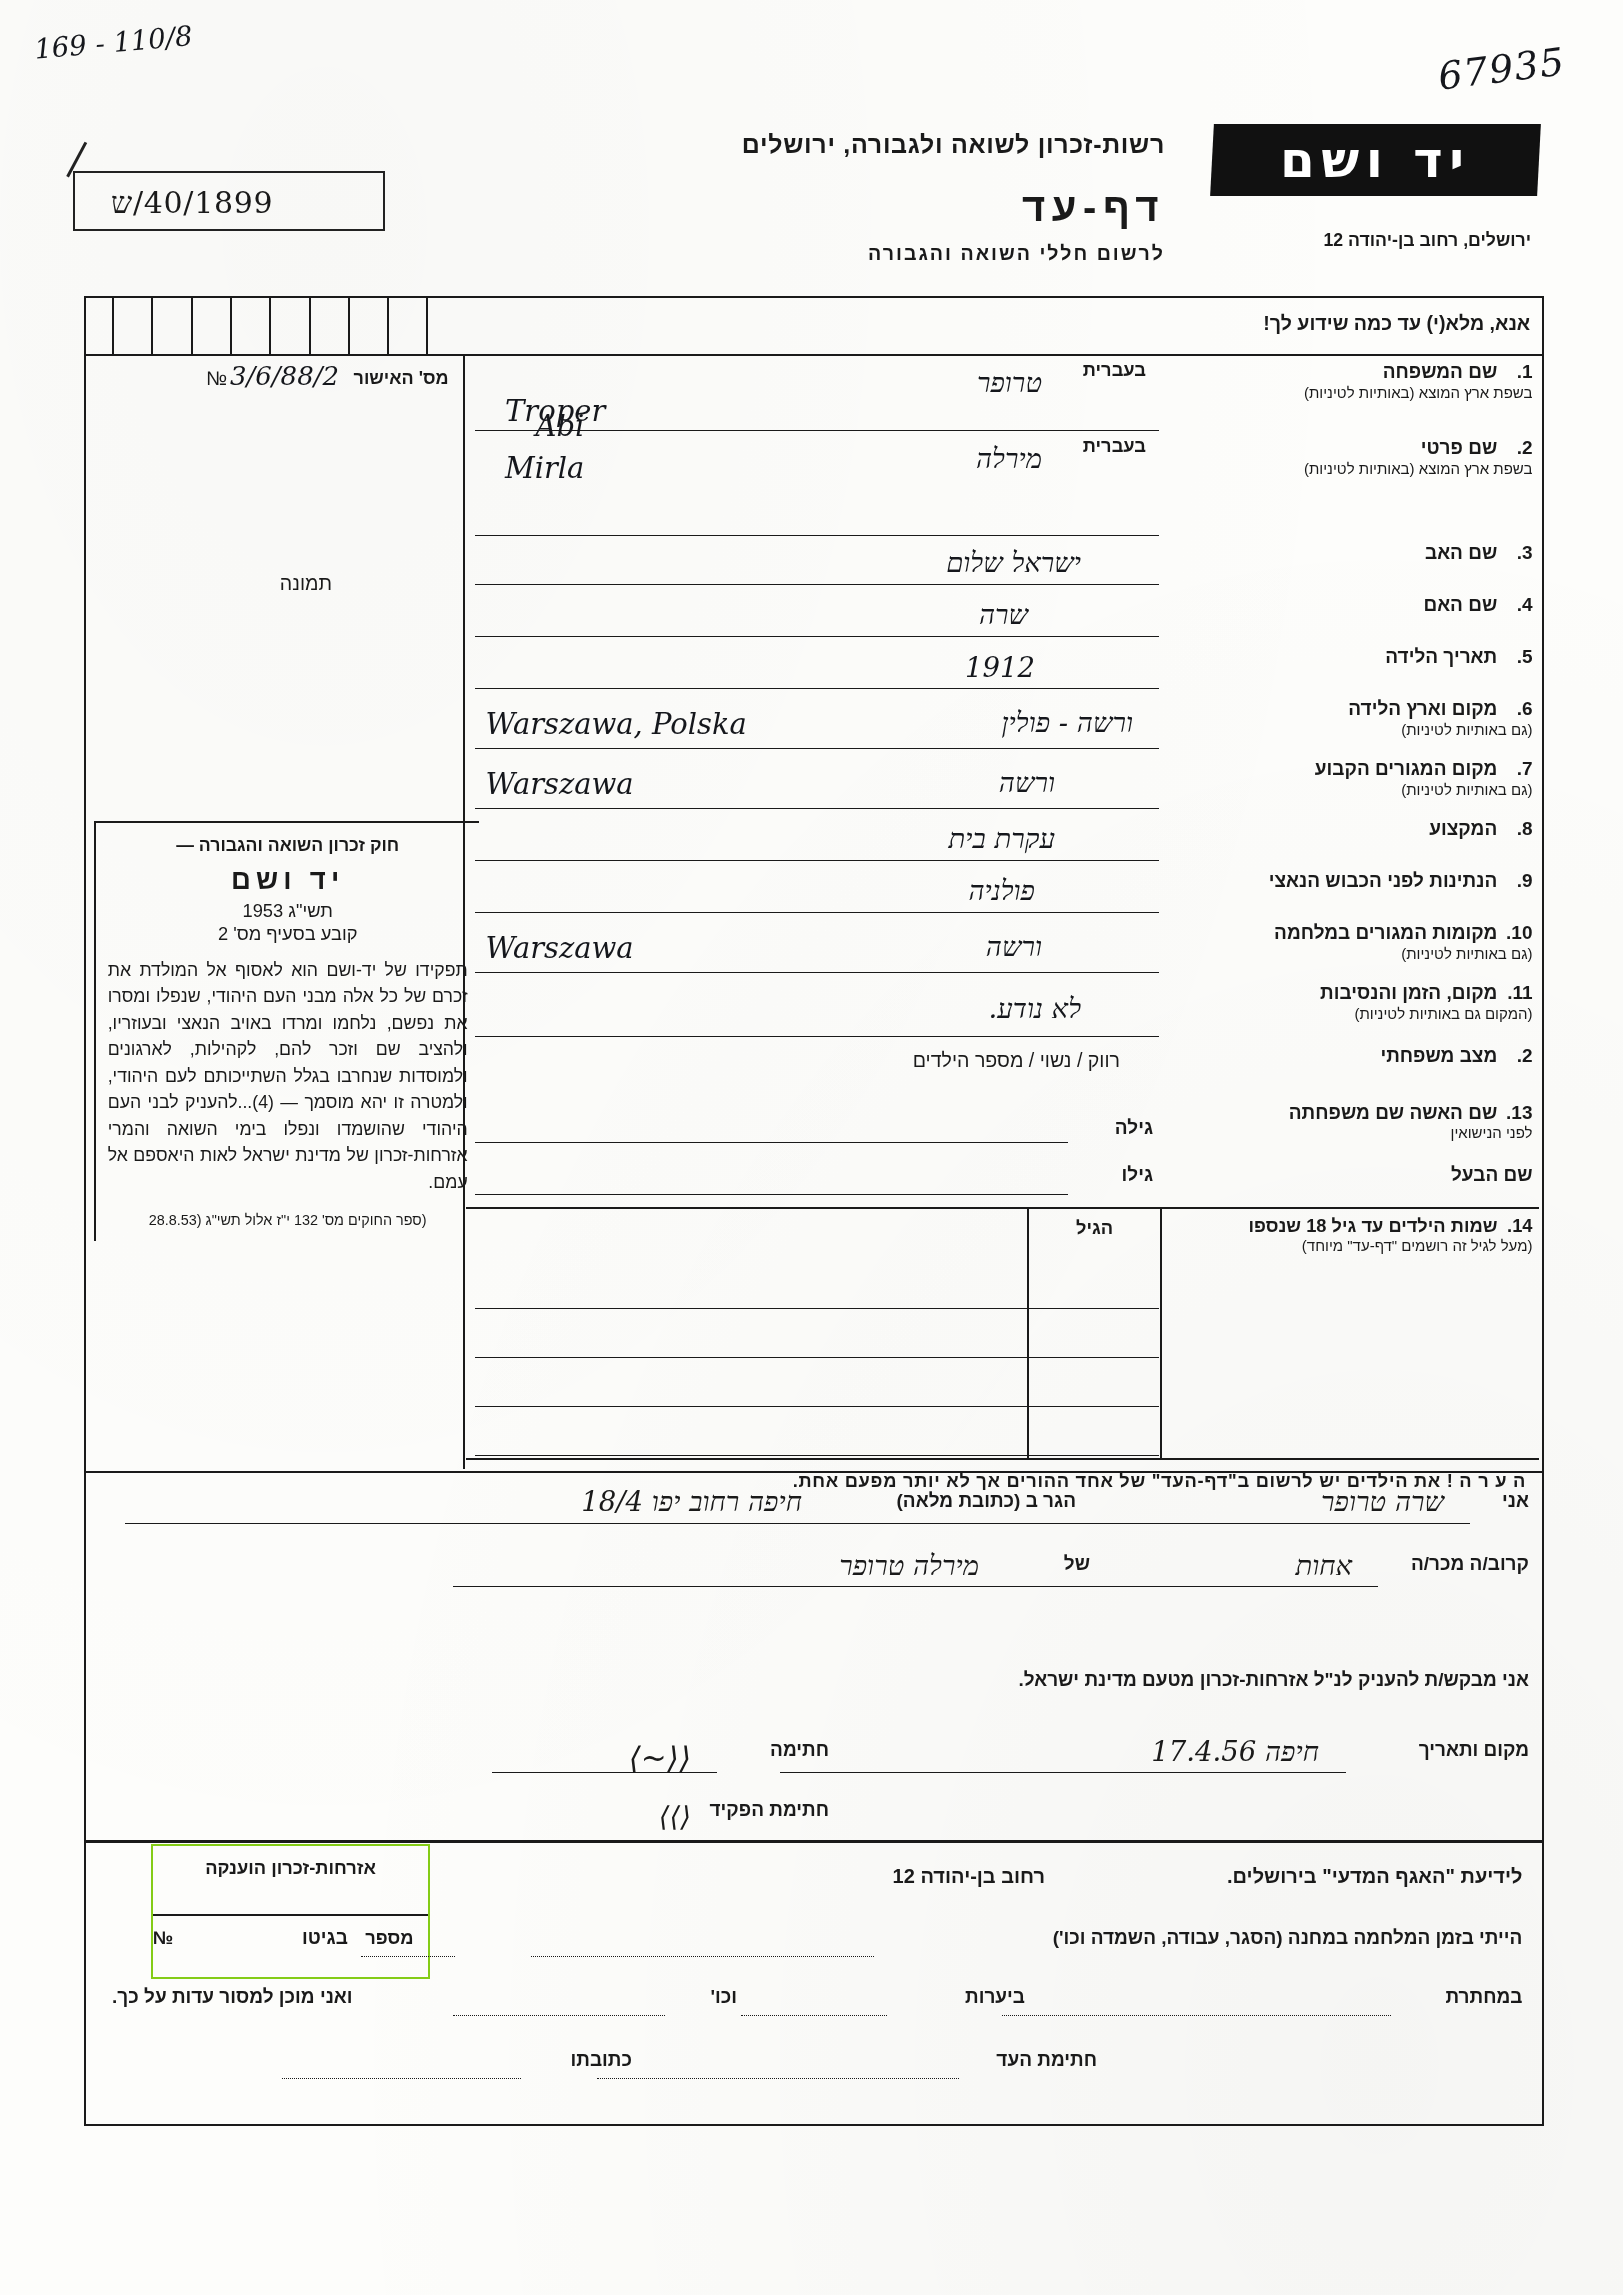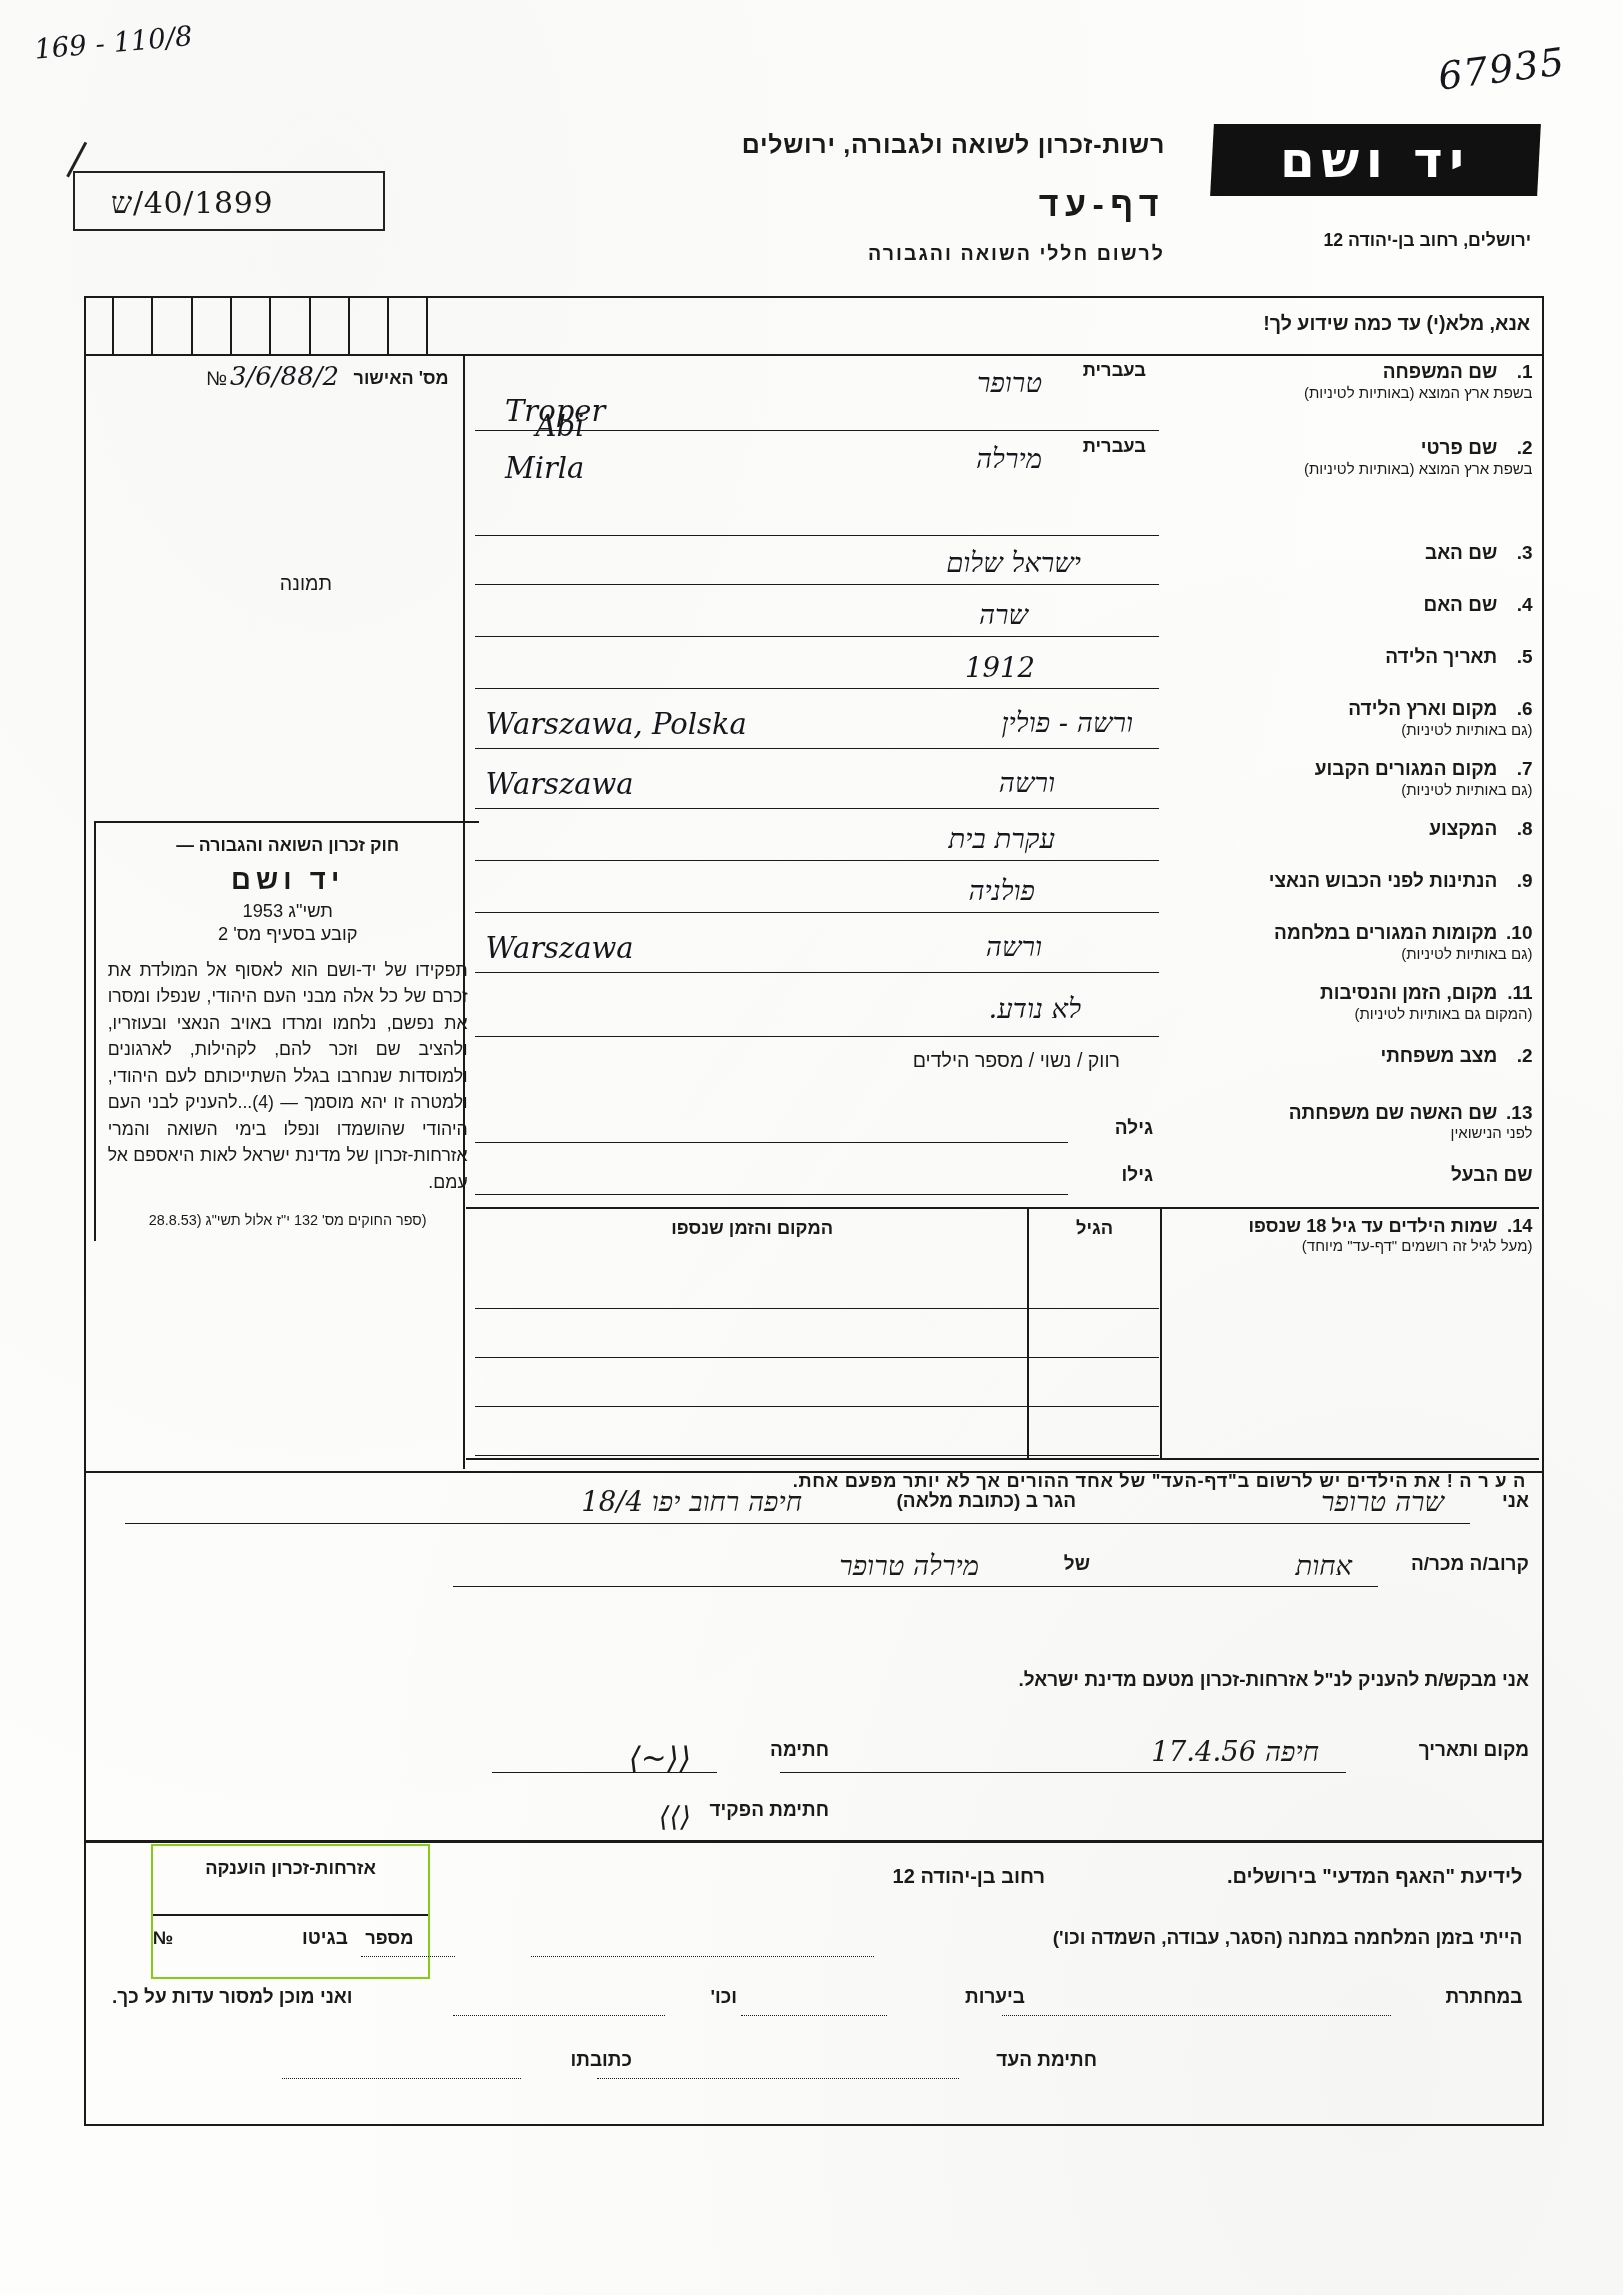--- a/index.html
+++ b/index.html
@@ -93,21 +93,21 @@
     top: 130px;
     font-size: 25px;
     font-weight: bold;
     direction: rtl;
     letter-spacing: 0.7px;
   }
   .hdr-line2 {
     position: absolute;
     right: 458px;
     top: 185px;
-    font-size: 34px;
+    font-size: 40px;
     font-weight: bold;
     direction: rtl;
     letter-spacing: 6.5px;
   }
   .hdr-line3 {
     position: absolute;
     right: 458px;
     top: 242px;
     font-size: 19.6px;
     font-weight: bold;
@@ -738,23 +738,20 @@
 
       <div class="child-table">
         <div class="ct-head">
           <span class="field-num">14.</span>
           <span>שמות הילדים עד גיל 18 שנספו</span>
           <span class="sub">(מעל לגיל זה רושמים "דף-עד" מיוחד)</span>
         </div>
         <div class="ct-col-age">
           <div class="ct-col-title">הגיל</div>
         </div>
-        <div class="ct-col-place">
-          <div class="ct-col-title">המקום והזמן שנספו</div>
-        </div>
         <div class="ct-rows">
           <div class="ct-row"></div>
           <div class="ct-row"></div>
           <div class="ct-row"></div>
           <div class="ct-row"></div>
         </div>
       </div>
 
       <div class="note-line">
         <div class="txt">ה ע ר ה !   את הילדים יש לרשום ב"דף-העד" של אחד ההורים אך לא יותר מפעם אחת.</div>

